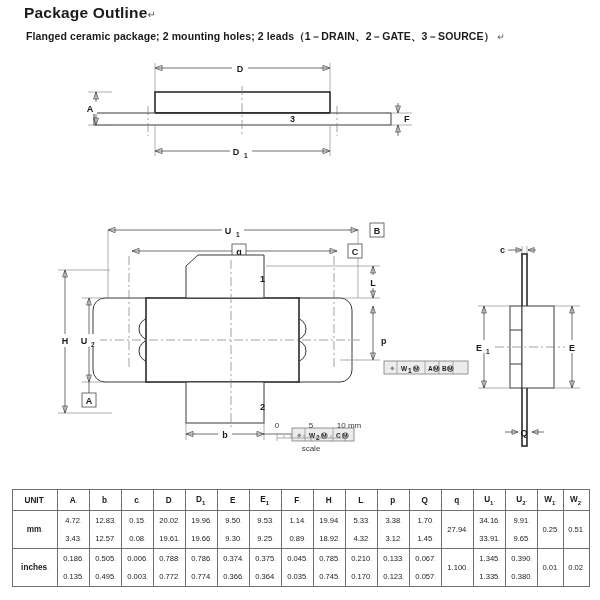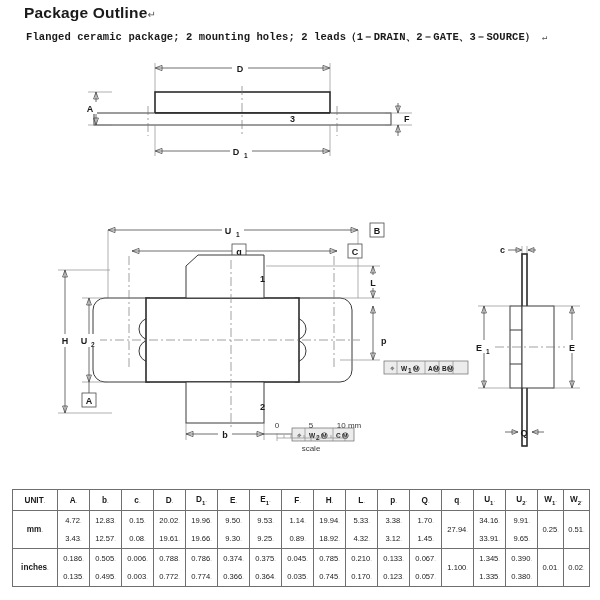--- a/index.html
+++ b/index.html
@@ -10,21 +10,21 @@
   }
   #page{position:relative;width:600px;height:600px;}
 
   .title{
     position:absolute;left:24px;top:4px;
     font-size:15.5px;font-weight:bold;letter-spacing:.2px;
   }
   .title .pilcrow{font-weight:normal;font-size:10px;color:#555;}
   .subtitle{
     position:absolute;left:26px;top:30px;
-    font-size:10.5px;font-weight:bold;letter-spacing:.1px;white-space:nowrap;font-family:Liberation Mono, monospace;
+    font-size:10.5px;font-weight:bold;letter-spacing:.1px;white-space:nowrap;
   }
   .subtitle .pilcrow{font-weight:normal;font-size:9px;color:#555;}
 
   
   #draw{position:absolute;left:0;top:48px;width:600px;height:430px;}
   svg{display:block;}
   .ln{stroke:#3a3a3a;stroke-width:1;fill:none;}
   .ln-thick{stroke:#2b2b2b;stroke-width:1.6;fill:none;}
   .ln-thin{stroke:#8d8d8d;stroke-width:.7;fill:none;}
   .dim{stroke:#4a4a4a;stroke-width:.8;fill:none;}

